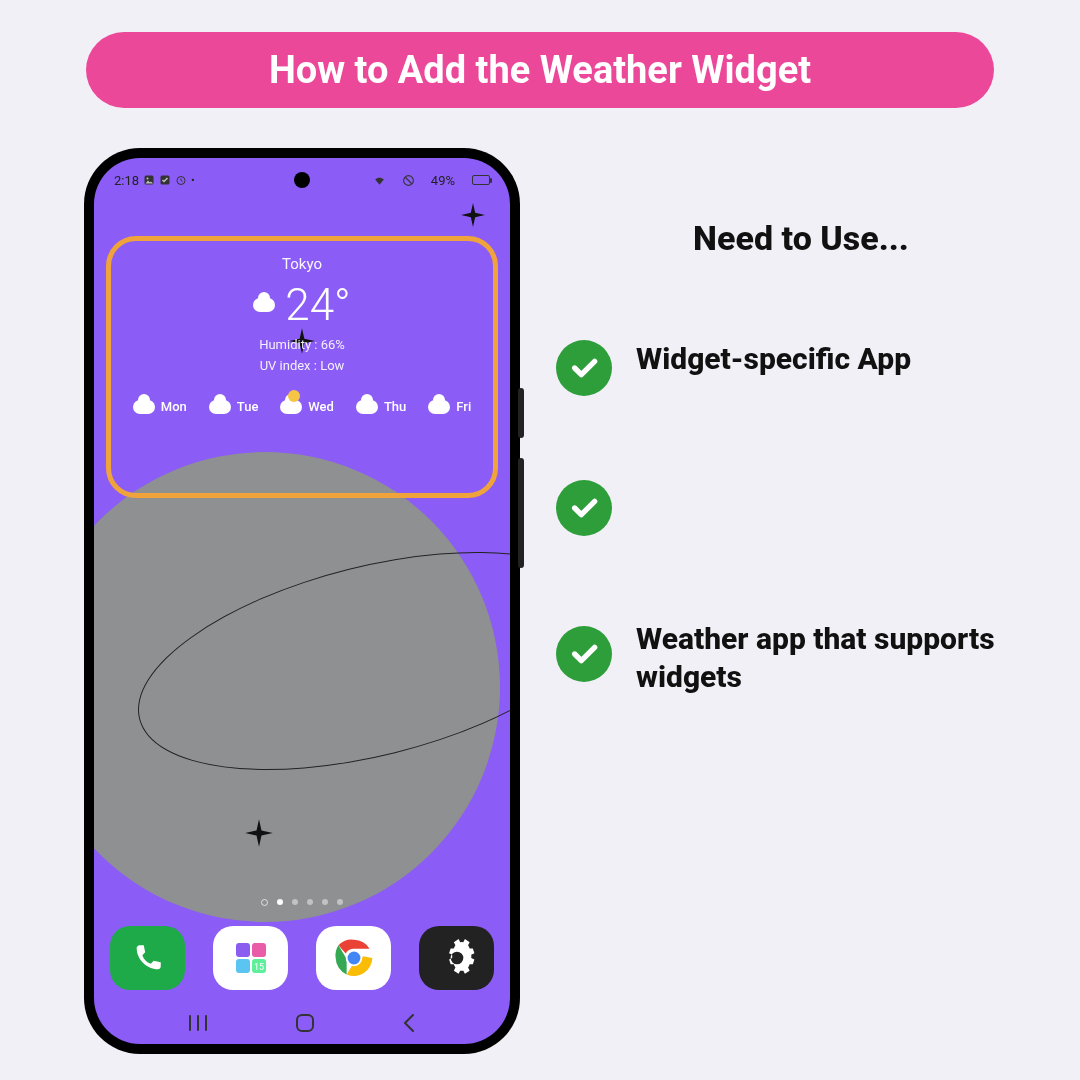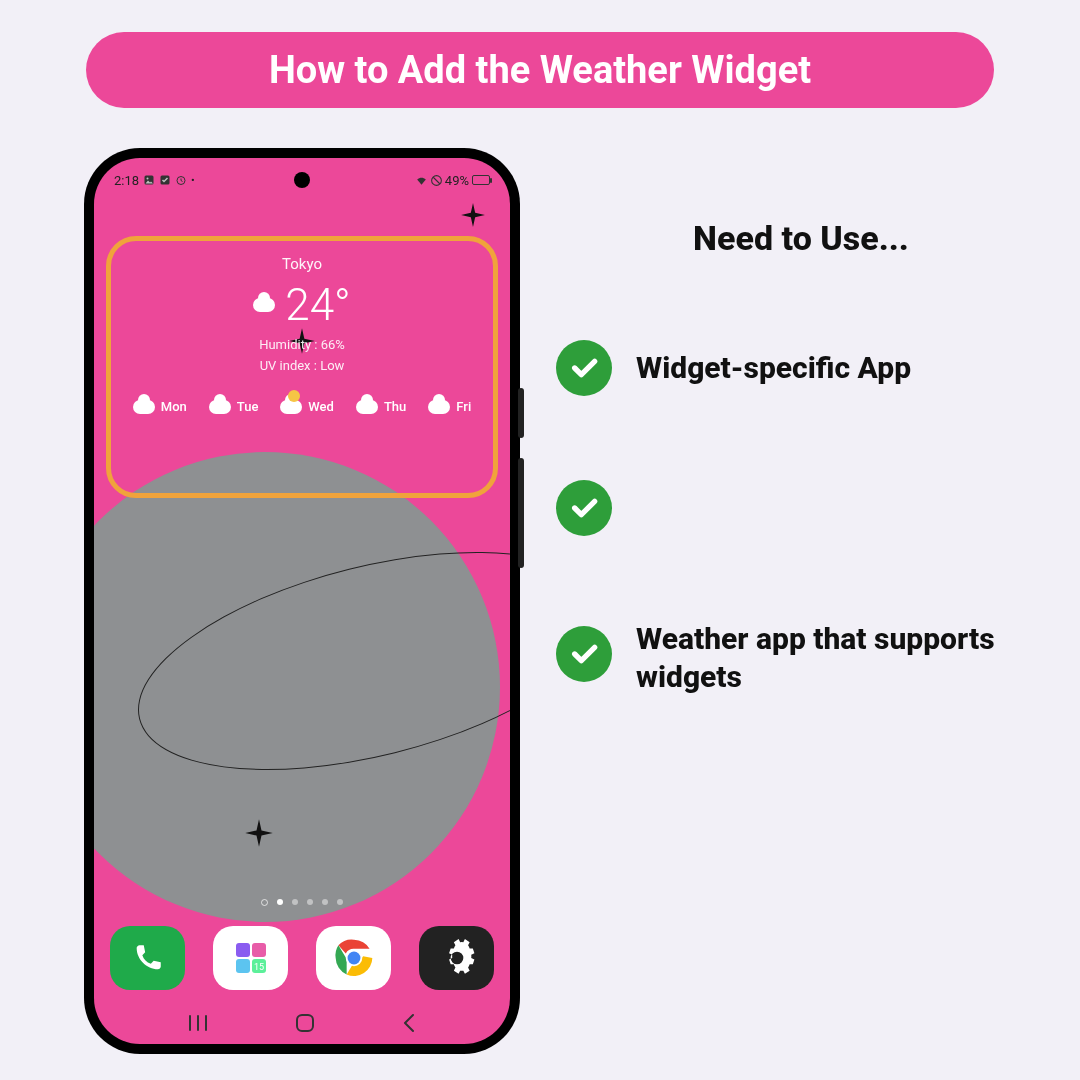--- a/index.html
+++ b/index.html
@@ -35,21 +35,21 @@
     height: 906px;
     background: #000;
     border-radius: 56px;
     padding: 10px;
   }
   .phone-btn-r1 { position:absolute; right:-4px; top:240px; width:6px; height:50px; background:#222; border-radius:3px;}
   .phone-btn-r2 { position:absolute; right:-4px; top:310px; width:6px; height:110px; background:#222; border-radius:3px;}
   .screen {
     width: 100%;
     height: 100%;
-    background: #ec4899;
+    background: #8b5cf6;
     border-radius: 46px;
     position: relative;
     overflow: hidden;
     text-align: right;
   }
   .camera {
     position: absolute;
     top: 14px; left: 50%;
     transform: translateX(-50%);
     width: 16px; height: 16px;
@@ -64,21 +64,21 @@
     height: 28px;
     display: flex;
     justify-content: space-between;
     align-items: center;
     padding: 0 20px;
     font-size: 13px;
     color: #222;
     z-index: 40;
   }
   .status-left { display:flex; align-items:center; gap:4px;}
-  .status-right { display:flex; align-items:center; gap:3px;}
+  .status-right { display:flex; align-items:center; gap:17px;}
   .st-icon { width:12px; height:12px; display:inline-block;}
   .batt { width:18px; height:10px; border:1px solid #333; border-radius:2px; position:relative;}
   .batt::after{content:"";position:absolute;right:-3px;top:2px;width:2px;height:5px;background:#333;border-radius:1px;}
   .batt-fill{height:100%;width:49%;background:#333;}
   
   .sparkle-tr {
     position:absolute; top:44px; right:24px; color:#111; z-index:30;
   }
   
   .widget-box {
@@ -151,21 +151,21 @@
     z-index:20;
   }
   .nav-btn{color:#222;}
 
   
   .right {
     position:absolute;
     top:218px; left:556px; width:490px;
   }
   .need { font-size:34px; font-weight:800; color:#111; text-align:center; margin-bottom:82px;}
-  .item { display:flex; align-items:center; gap:24px; margin-bottom:84px;}
+  .item { display:flex; align-items:flex-start; gap:24px; margin-bottom:84px;}
   .check {
     flex:0 0 56px; width:56px; height:56px; border-radius:50%;
     background:#2e9e3a; display:flex; align-items:center; justify-content:center;
   }
   .item-text { font-size:30px; font-weight:800; color:#111; line-height:1.28;}
   .item.two { align-items:flex-start;}
   .item.two .check{margin-top:6px;}
 
   svg { display:block; }
 </style>

